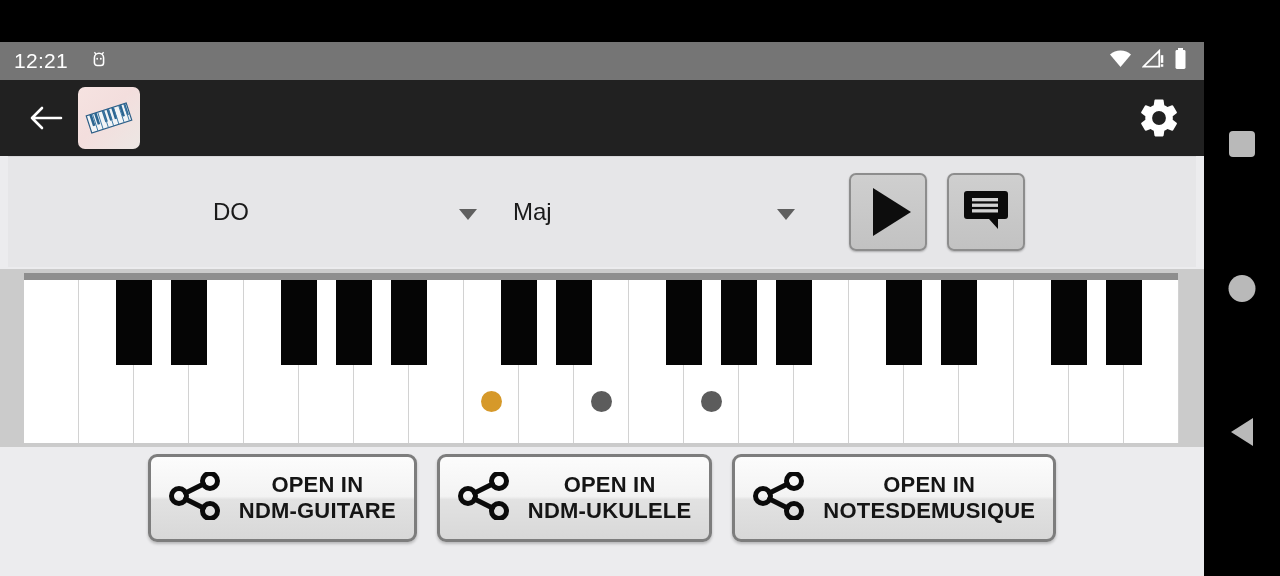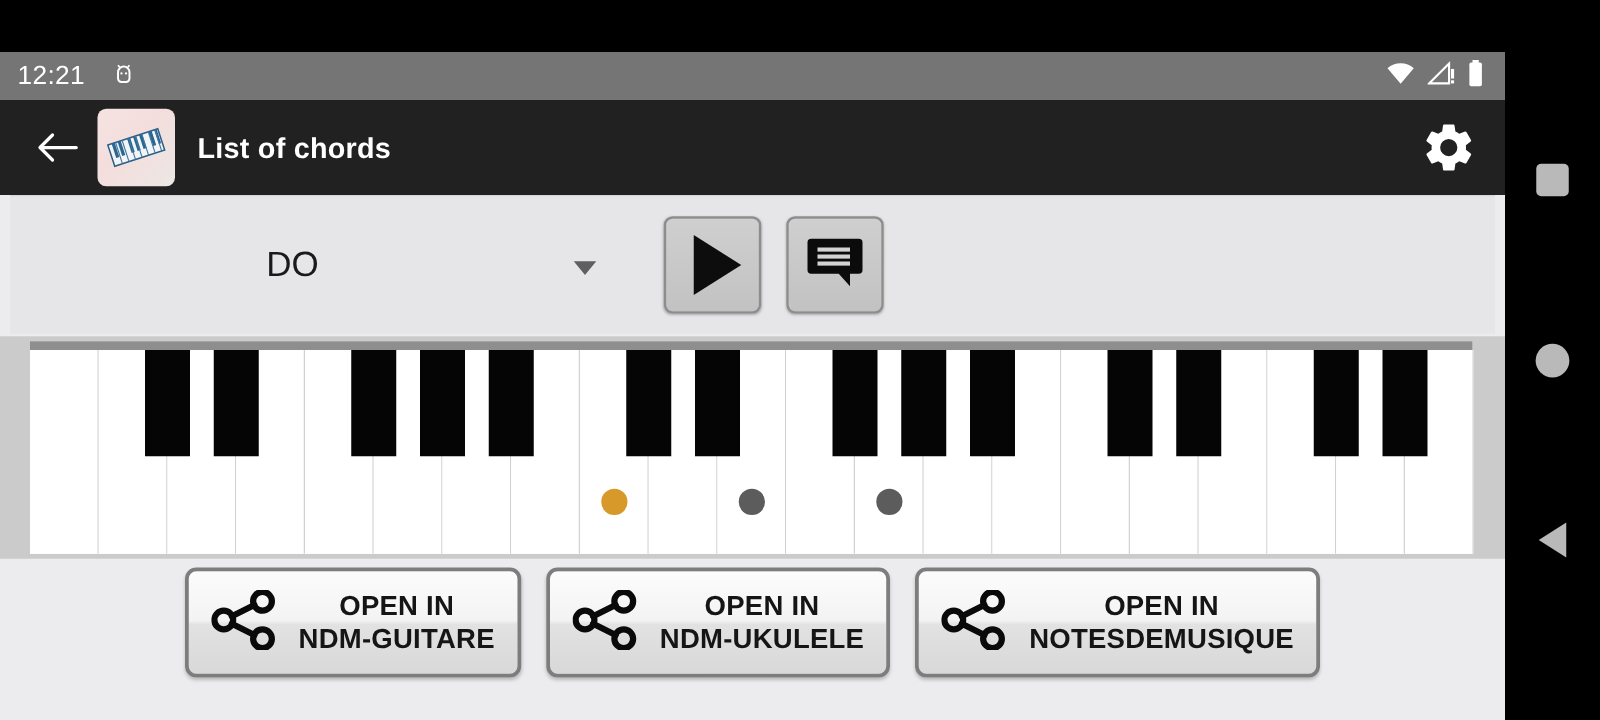--- a/index.html
+++ b/index.html
@@ -63,21 +63,21 @@
     background: #e6e6e8;
     border-top: 1px solid #d7d7da;
     display: flex; align-items: center;
   }
   .spinner {
     position: relative; height: 56px; display: flex; align-items: center;
     cursor: pointer;
   }
   #spinner-note { margin-left: 205px; width: 268px; }
   #spinner-type { margin-left: 32px; width: 286px; }
-  .spinner .sp-label { font-size: 28px; color: #1a1a1a; }
+  .spinner .sp-label { font-size: 24px; color: #1a1a1a; }
   .spinner .sp-caret {
     position: absolute; right: 4px; top: 50%; margin-top: -3px;
     width: 0; height: 0;
     border-left: 9px solid transparent;
     border-right: 9px solid transparent;
     border-top: 11px solid #5f5f5f;
   }
   .sqbtn {
     width: 78px; height: 78px;
     background: linear-gradient(180deg,#cfcfcf 0%,#c8c8c8 55%,#c2c2c2 100%);
@@ -222,31 +222,34 @@
               <rect x="33.2" y="19" width="2.6" height="12"></rect>
               <rect x="41.2" y="19" width="2.6" height="12"></rect>
               <rect x="46.0" y="19" width="2.0" height="12"></rect>
             </g>
             <g stroke="#3c78a4" stroke-width="0.9">
               <path d="M13.5 19v18M19 19v18M24.5 19v18M30 19v18M35.5 19v18M41 19v18M46.5 19v18"></path>
             </g>
           </g>
         </svg>
       </div>
-      <div id="app-title">List of chords</div>
       <div id="gear-btn">
         <svg width="46" height="46" viewBox="0 0 24 24">
           <path fill="#fff" d="M19.14 12.94a7.5 7.5 0 0 0 .06-.94 7.5 7.5 0 0 0-.06-.94l2.03-1.58a.49.49 0 0 0 .12-.61l-1.92-3.32a.49.49 0 0 0-.59-.22l-2.39.96a7 7 0 0 0-1.62-.94l-.36-2.54a.48.48 0 0 0-.48-.41h-3.84a.48.48 0 0 0-.48.41l-.36 2.54c-.59.24-1.13.56-1.62.94l-2.39-.96a.48.48 0 0 0-.59.22L2.74 8.87a.48.48 0 0 0 .12.61l2.03 1.58a7.93 7.93 0 0 0 0 1.88l-2.03 1.58a.49.49 0 0 0-.12.61l1.92 3.32c.12.22.37.3.59.22l2.39-.96c.5.38 1.03.7 1.62.94l.36 2.54c.04.24.24.41.48.41h3.84c.24 0 .44-.17.48-.41l.36-2.54c.59-.24 1.12-.56 1.62-.94l2.39.96c.22.08.47 0 .59-.22l1.92-3.32a.49.49 0 0 0-.12-.61zM12 15.6A3.6 3.6 0 1 1 15.6 12 3.6 3.6 0 0 1 12 15.6"></path>
         </svg>
       </div>
     </div>
 
     <div id="chordbar">
       <div class="spinner" id="spinner-note">
         <span class="sp-label">DO</span>
+        <span class="sp-caret"></span>
+      </div>
+      <div class="spinner" id="spinner-type">
+        <span class="sp-label">Maj</span>
         <span class="sp-caret"></span>
       </div>
       <div class="sqbtn" id="play-btn">
         <span id="play-tri"></span>
       </div>
       <div class="sqbtn" id="chat-btn">
         <span>
           <svg width="46" height="44" viewBox="0 0 46 44">
             <path d="M4 3h38a3 3 0 0 1 3 3v22a3 3 0 0 1-3 3h-7v10l-9-10H4a3 3 0 0 1-3-3V6a3 3 0 0 1 3-3z" fill="#0b0b0b"></path>
             <g fill="#d3d3d3">

